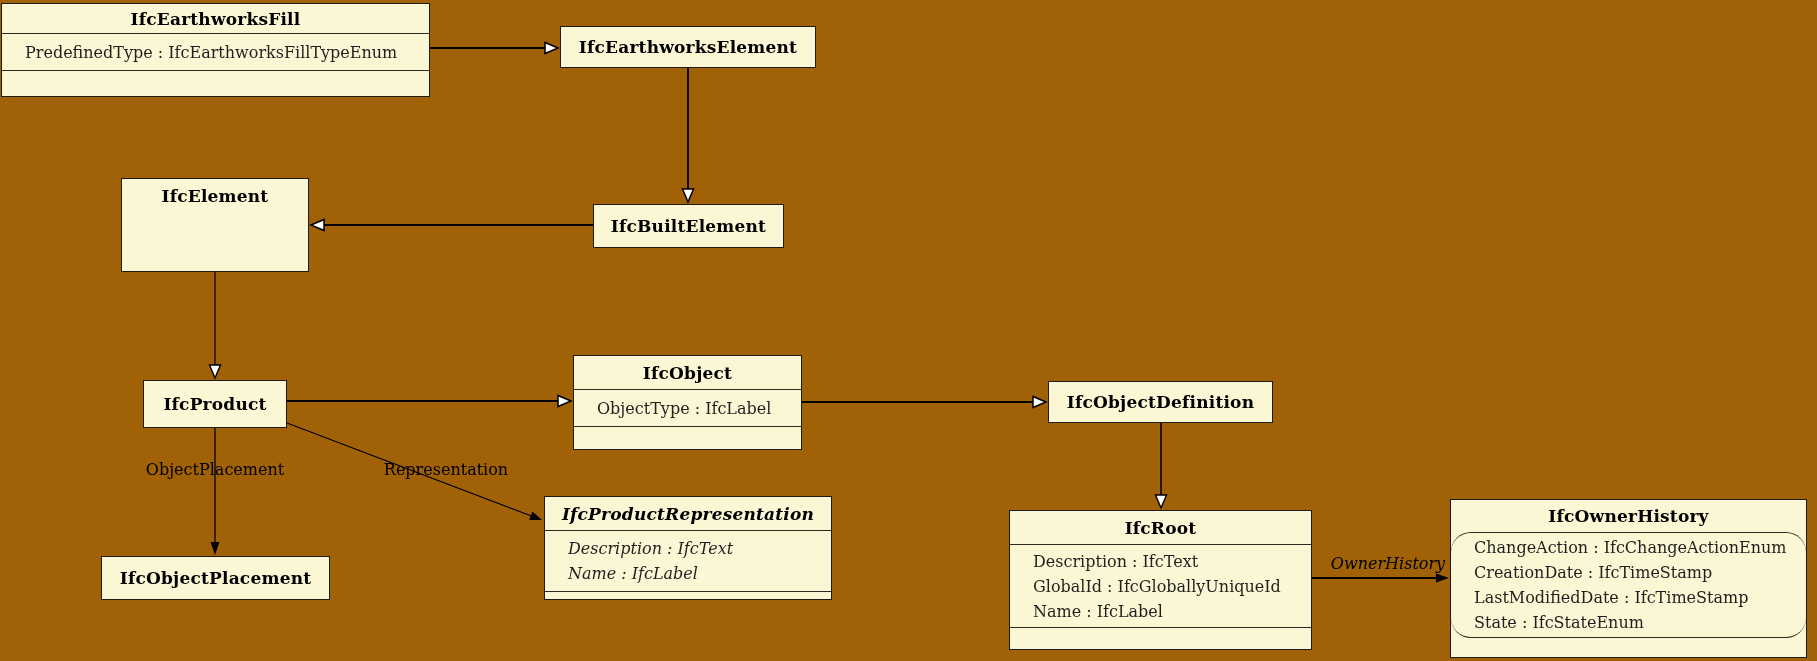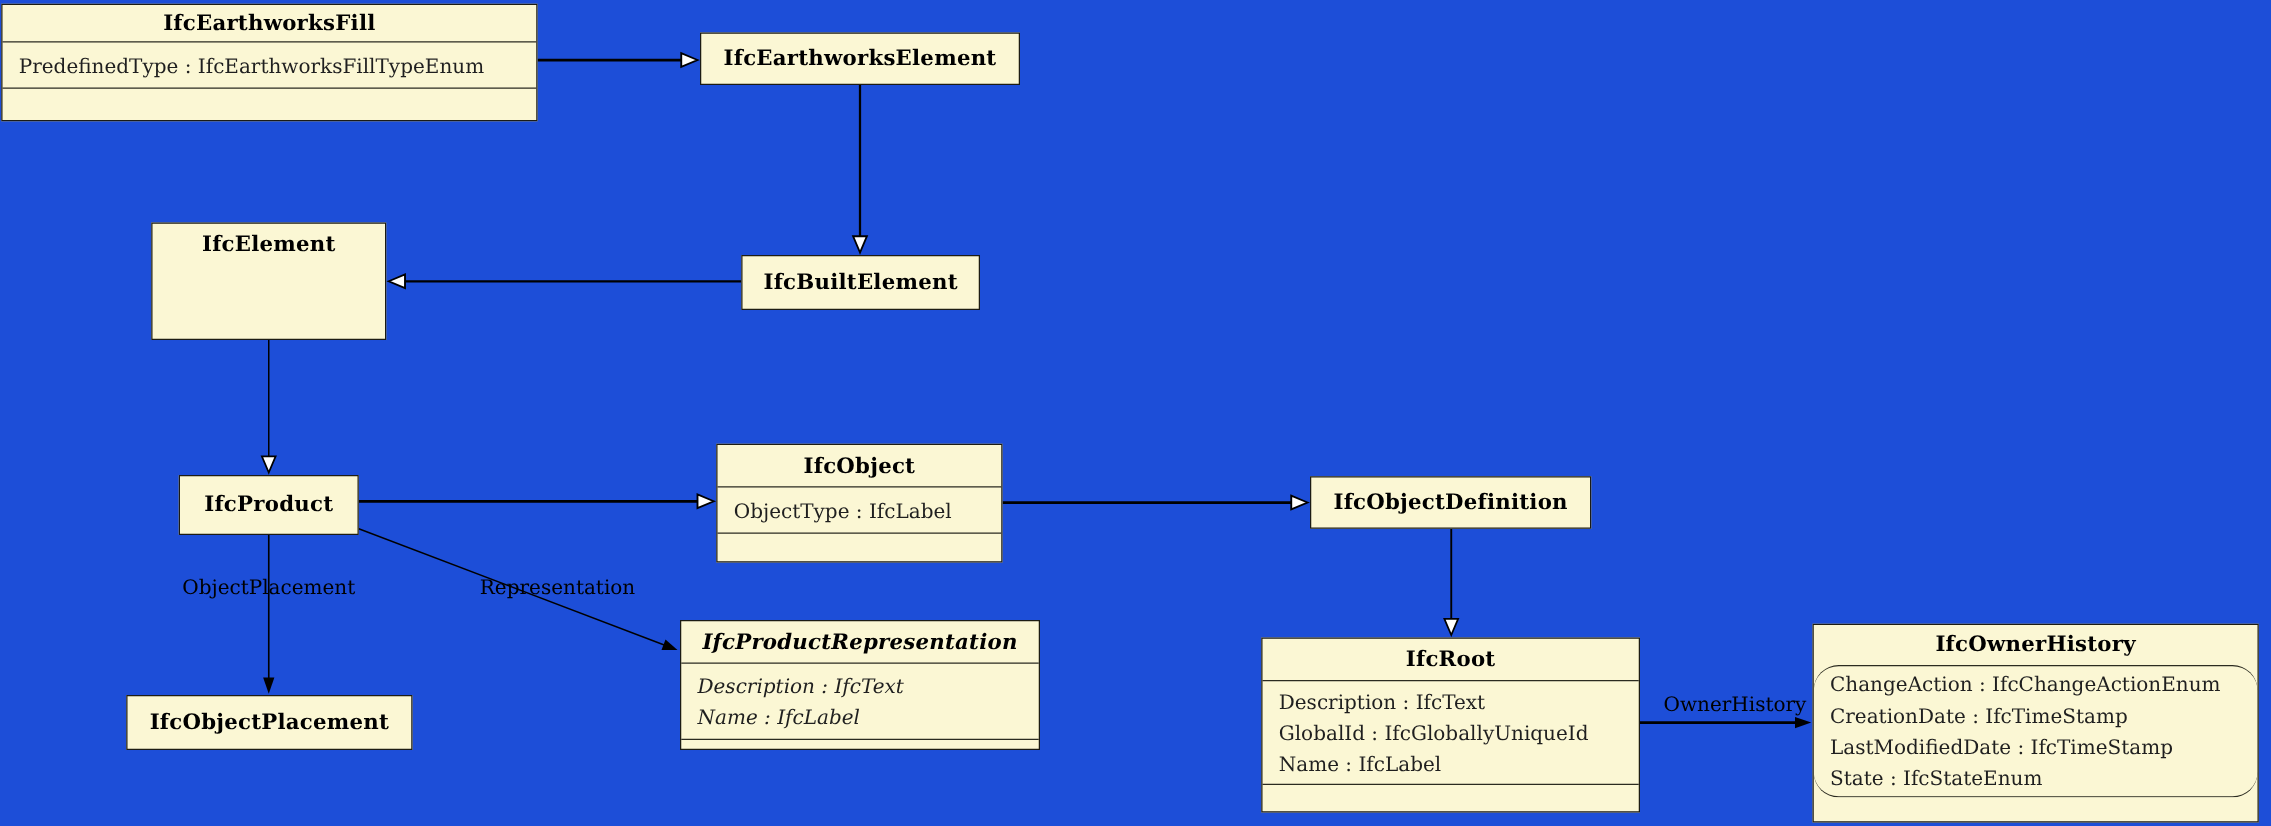--- a/index.html
+++ b/index.html
@@ -1,19 +1,19 @@
 <!DOCTYPE html>
 <html><head>
 <meta charset="utf-8">
 <style>
   html,body { margin:0; padding:0; background:#ffffff; }
   .stage {
     position:relative;
     width:1817px; height:661px;
-    background:#1d4ed8;
+    background:#a16207;
     overflow:hidden;
     font-family:"DejaVu Serif", serif;
   }
   .edges-layer { position:absolute; left:0; top:0; width:1817px; height:661px; }
   .class-box {
     position:absolute;
     background:#fbf7d4;
     border:1.6px solid #1c1c14;
     box-sizing:border-box;
     display:flex; flex-direction:column;
@@ -21,21 +21,21 @@
   .sec-title {
     display:flex; align-items:center; justify-content:center;
     font-weight:bold; font-size:17px; color:#000000;
     flex:0 0 auto; letter-spacing:0.2px; white-space:nowrap;
   }
   .single .sec-title { flex:1 1 auto; }
   .sec-attrs {
     border-top:1.5px solid #2b2b20;
     border-bottom:1.5px solid #2b2b20;
     display:flex; flex-direction:column; justify-content:center;
-    padding:2px 13px;
+    padding:2px 23px;
     font-size:16px; color:#1f1f1f;
     flex:0 0 auto; box-sizing:border-box;
   }
   .attr-line { line-height:25px; white-space:nowrap; }
   .sec-empty { flex:1 1 auto; }
   .edge-label {
     position:absolute;
     font-size:16px; color:#000000;
     text-align:center; white-space:nowrap;
     line-height:24px;
@@ -165,15 +165,15 @@
       <div class="attr-line">ChangeAction : IfcChangeActionEnum</div>
       <div class="attr-line">CreationDate : IfcTimeStamp</div>
       <div class="attr-line">LastModifiedDate : IfcTimeStamp</div>
       <div class="attr-line">State : IfcStateEnum</div>
     </div>
     <div class="sec-empty"></div>
   </div>
 
   <div class="edge-label" style="left:131px; top:458px; width:168px;">ObjectPlacement</div>
   <div class="edge-label" style="left:368px; top:458px; width:156px;">Representation</div>
-  <div class="edge-label" style="left:1326px; top:552px; width:124px;">OwnerHistory</div>
+  <div class="edge-label" style="left:1326px; top:552px; width:124px;font-style:italic;">OwnerHistory</div>
 
 </div>
 
 </body></html>

